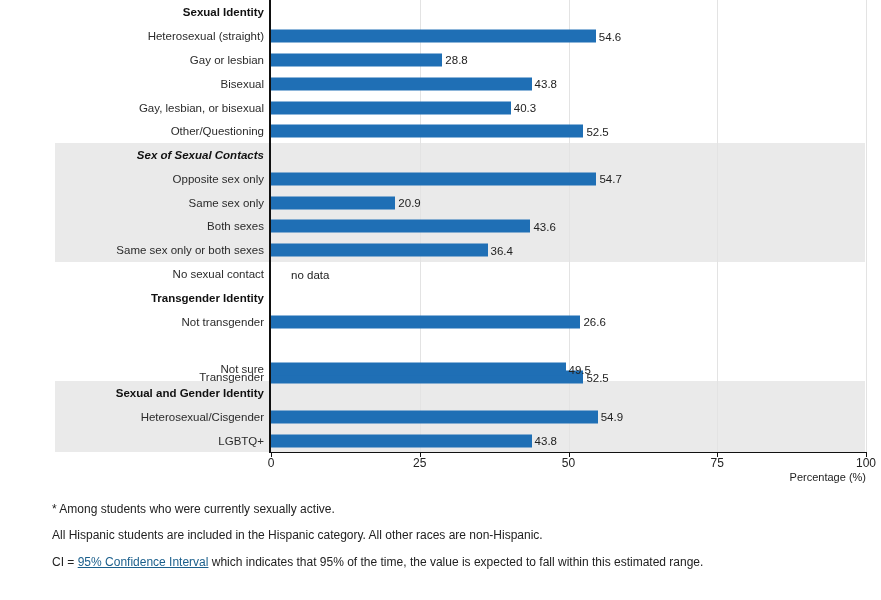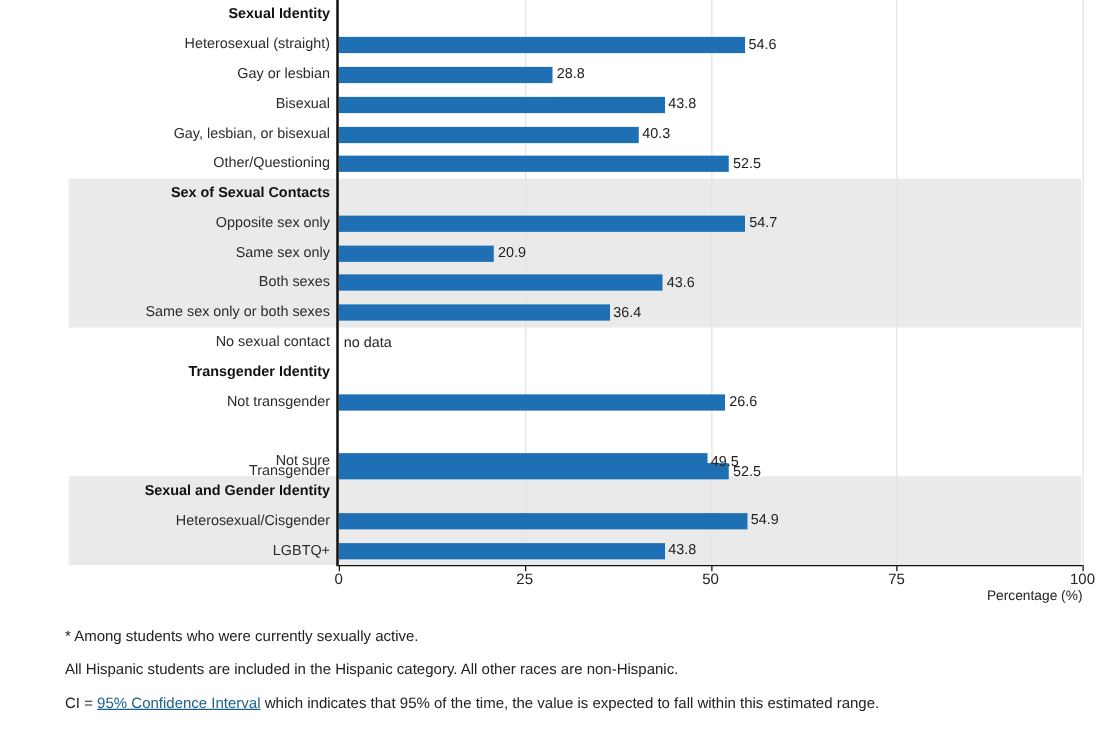--- a/index.html
+++ b/index.html
@@ -111,21 +111,21 @@
     font-size: 11.5px;
     color: #222222;
     margin-left: 3px;
     white-space: nowrap;
   }
 
   .nodata-text {
     font-size: 11.5px;
     color: #222222;
     white-space: nowrap;
-    margin-left: 4px;
+    margin-left: 20px;
   }
 
   
   .x-axis {
     position: absolute;
     left: 0;
     top: 452px;
     width: 881px;
     height: 40px;
     z-index: 5;
@@ -230,21 +230,21 @@
             <span class="bar-value">40.3</span>
           </div>
         </div>
         <div class="row" style="top: 118.947px;">
           <div class="row-label">Other/Questioning</div>
           <div class="bar-wrap">
             <div class="bar" style="width: 312.375px; background: rgb(31, 111, 181);"></div>
             <span class="bar-value">52.5</span>
           </div>
         </div>
-        <div class="row is-header" style="top: 142.737px;">
+        <div class="row is-header" style="top: 142.737px; font-style: italic;">
           <div class="row-label">Sex of Sexual Contacts</div>
         </div>
         <div class="row" style="top: 166.526px;">
           <div class="row-label">Opposite sex only</div>
           <div class="bar-wrap">
             <div class="bar" style="width: 325.465px; background: rgb(31, 111, 181);"></div>
             <span class="bar-value">54.7</span>
           </div>
         </div>
         <div class="row" style="top: 190.316px;">

